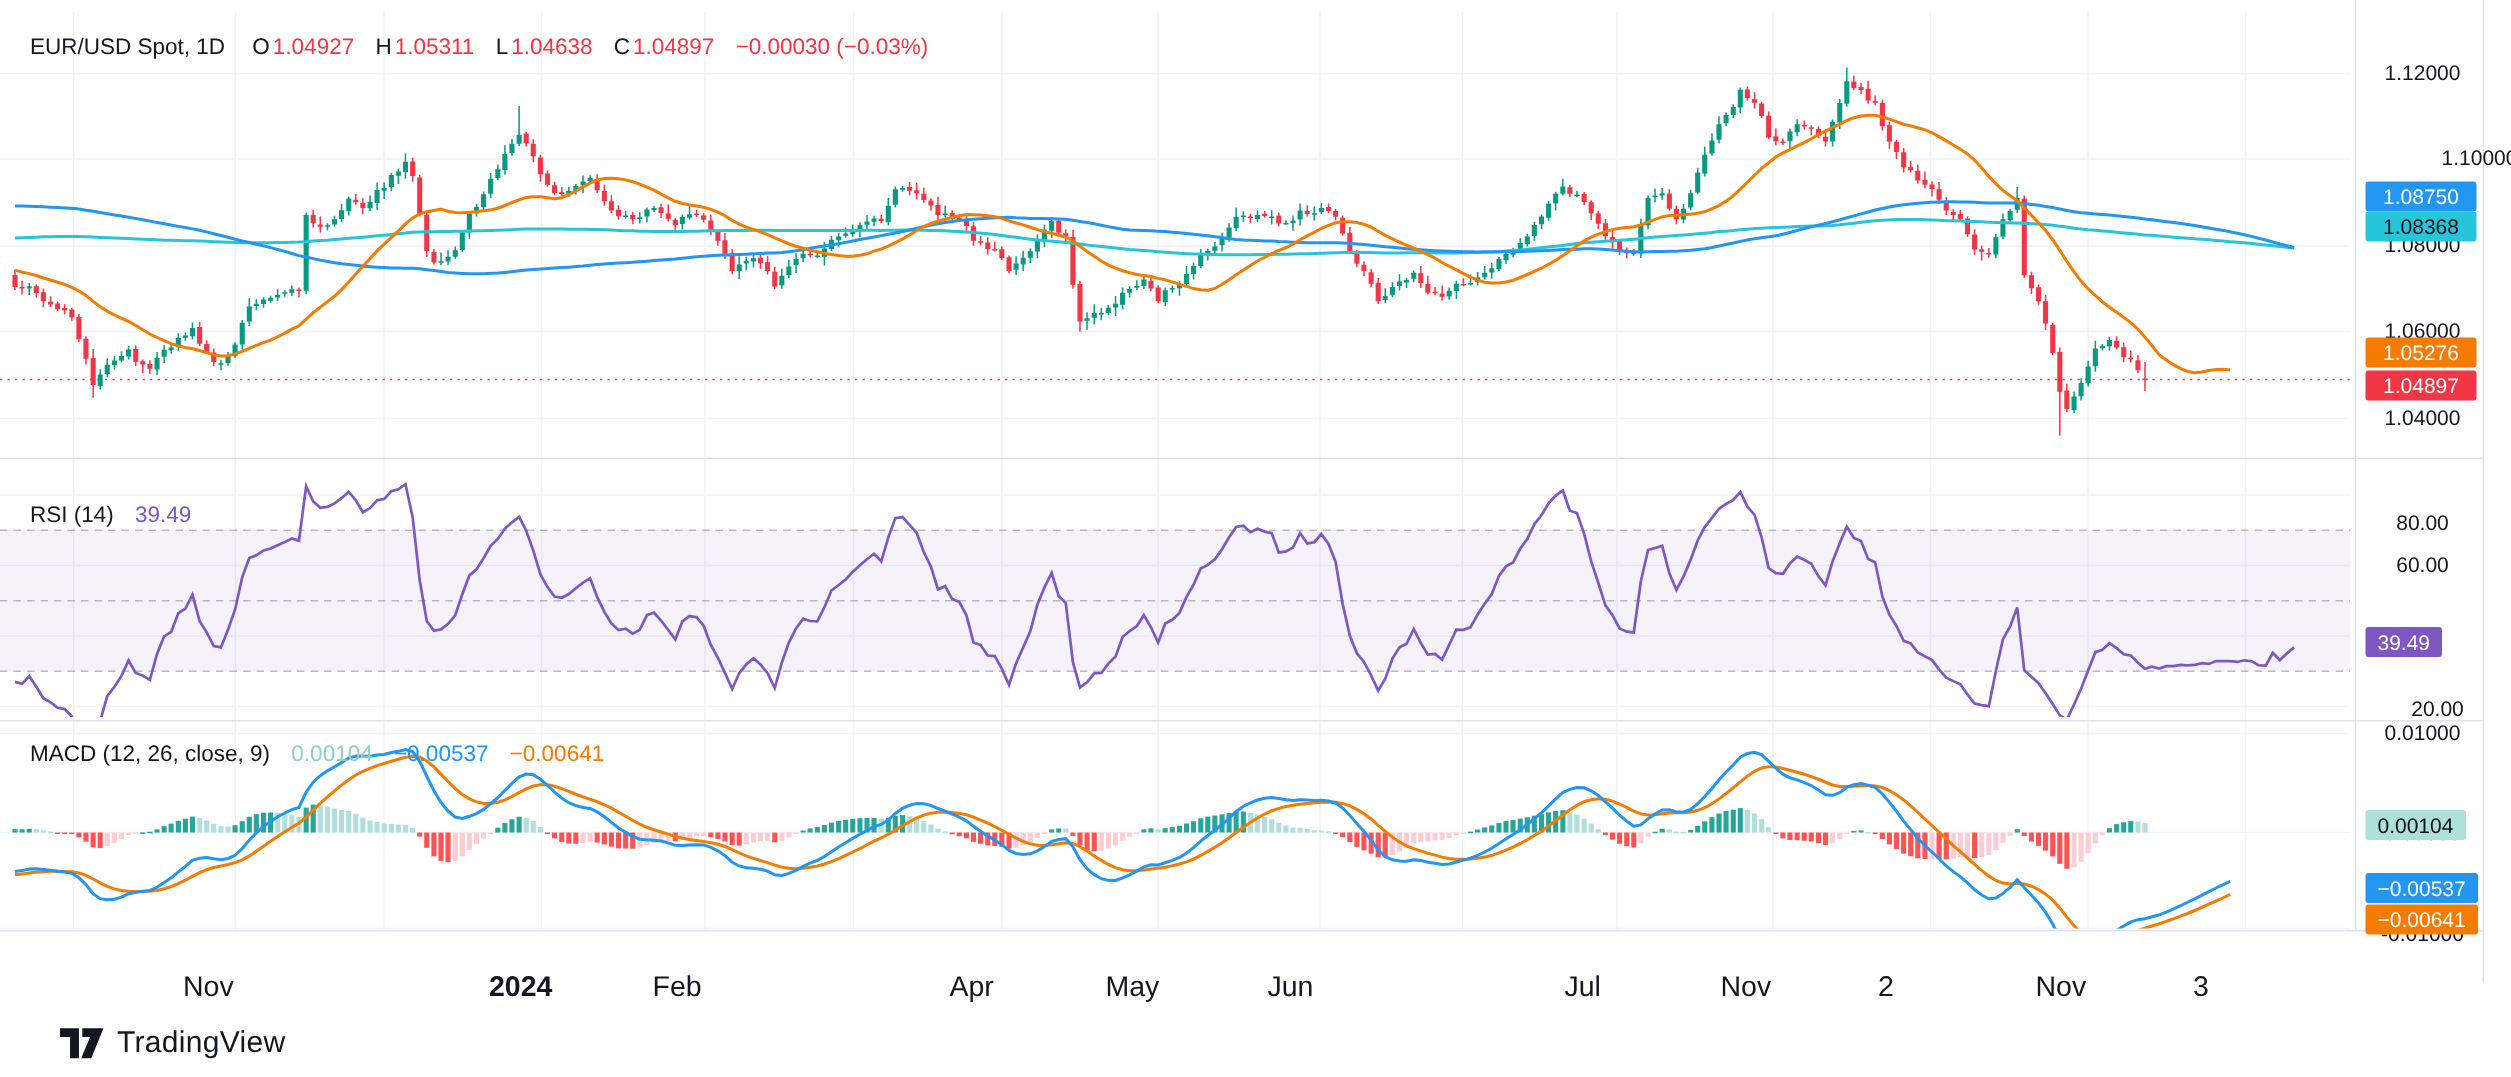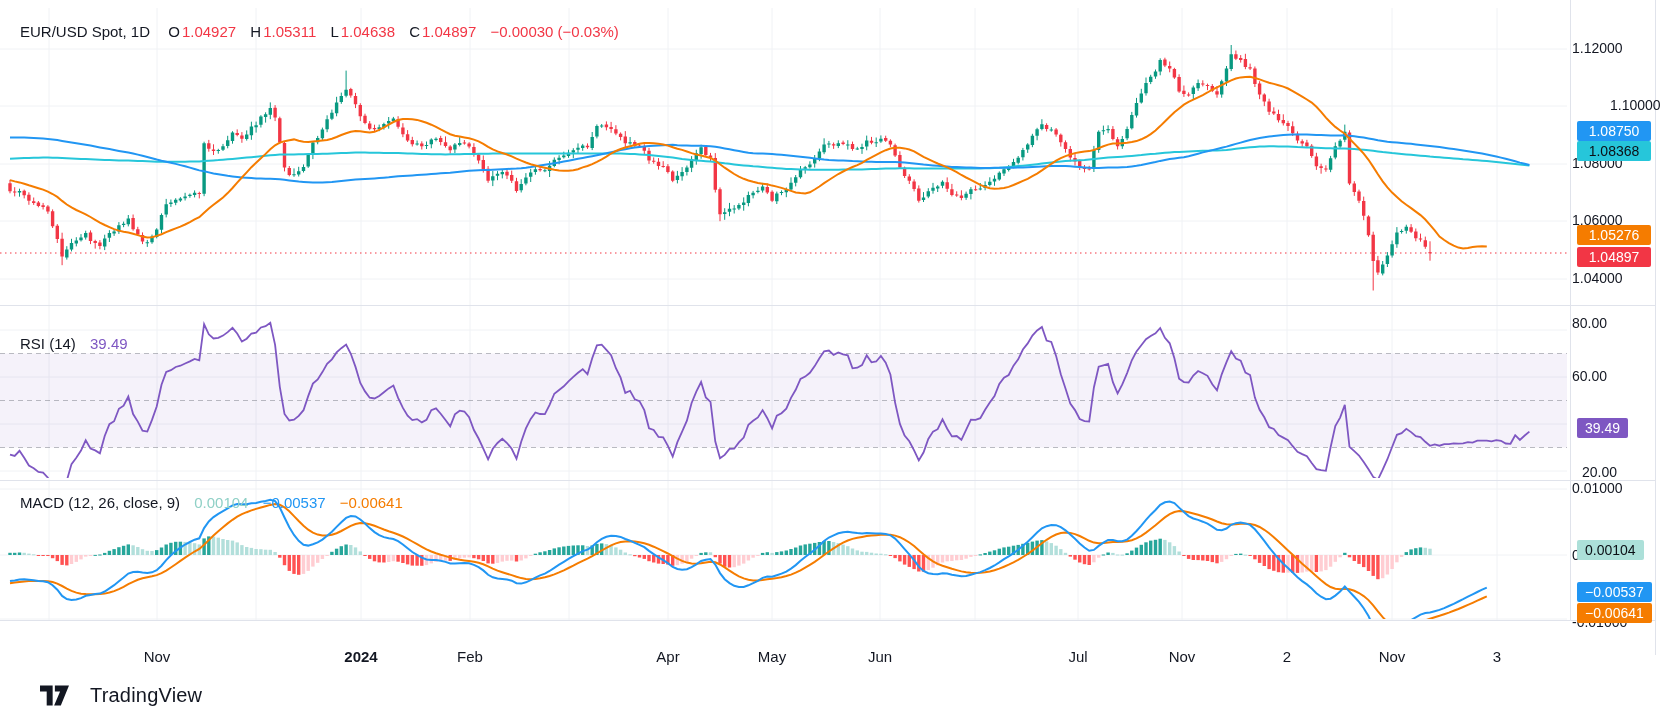--- a/index.html
+++ b/index.html
@@ -3,30 +3,30 @@
 <meta charset="utf-8">
 <style>
   html,body{margin:0;padding:0;background:#fff;}
   #stage{position:relative;width:1674px;height:718px;background:#fff;overflow:hidden;
          font-family:"Liberation Sans",sans-serif;color:#131722;}
   #chart-svg{position:absolute;left:0;top:0;}
   .legend{position:absolute;left:20px;font-size:15px;white-space:nowrap;z-index:5;}
   .legend .k{color:#131722;margin-left:10px;}
   .legend .v{margin-left:2px;}
   .legend .sym{margin-right:4px;}
-  .tick{position:absolute;left:1572px;width:86px;text-align:left;font-size:14px;color:#131722;z-index:3;}
+  .tick{position:absolute;left:1572px;width:86px;text-align:center;font-size:14px;color:#131722;z-index:3;}
   .badge{position:absolute;left:1577px;height:20px;line-height:20px;border-radius:2px;
          font-size:14px;text-align:center;z-index:4;}
   .badge.full{width:74px;}
   .badge.fit{padding:0 8px;}
-  .date-label{position:absolute;width:70px;text-align:center;font-size:15px;color:#131722;top:648px;z-index:3;}
+  .date-label{position:absolute;width:70px;text-align:left;font-size:19px;color:#131722;top:648px;z-index:3;}
   .date-label.bold{font-weight:bold;}
   #price-scale{position:absolute;left:1570px;top:0;width:104px;height:620px;z-index:2;}
   #time-scale{position:absolute;left:0;top:621px;width:1655px;height:58px;z-index:2;}
-  #logo{position:absolute;left:40px;top:684px;display:flex;align-items:center;z-index:5;gap:12px;}
+  #logo{position:absolute;left:40px;top:684px;display:flex;align-items:center;z-index:5;}
   #logo .brand{font-size:20px;margin-left:9px;color:#131722;letter-spacing:.2px;}
 </style>
 </head>
 <body>
 
 <div id="stage">
 
   <svg id="chart-svg" width="1674" height="718">
       <line x1="49" y1="8" x2="49" y2="620" stroke="#f0f2f5" stroke-width="1"></line>
       <line x1="157" y1="8" x2="157" y2="620" stroke="#f0f2f5" stroke-width="1"></line>
@@ -423,21 +423,21 @@
       <path d="M20,0 h19 l-11,27 h-9 l8,-19 h-7 z" fill="#131722"></path>
     </svg>
     <span class="brand">TradingView</span>
   </div>
 
 <div class="tick" style="top: 40px;">1.12000</div>
     <div class="tick" style="top: 97px; padding-left: 38px;">1.10000</div>
     <div class="tick" style="top: 155px;">1.08000</div>
     <div class="tick" style="top: 212px;">1.06000</div>
     <div class="tick" style="top: 270px;">1.04000</div>
-    <div class="tick" style="top: 315px;">80.00</div>
+    <div class="tick" style="top: 340px;">80.00</div>
     <div class="tick" style="top: 368px;">60.00</div>
     <div class="tick" style="top: 464px; padding-left: 10px;">20.00</div>
     <div class="tick" style="top: 480px;">0.01000</div>
     <div class="tick" style="top: 547px;">0.00000</div>
     <div class="tick" style="top: 614px;">-0.01000</div>
     <div class="badge full" style="top: 121px; background: rgb(33, 150, 243); color: rgb(255, 255, 255);">1.08750</div>
     <div class="badge full" style="top: 141px; background: rgb(38, 198, 218); color: rgb(12, 16, 22);">1.08368</div>
     <div class="badge full" style="top: 225px; background: rgb(245, 124, 0); color: rgb(255, 255, 255);">1.05276</div>
     <div class="badge full" style="top: 247px; background: rgb(242, 54, 69); color: rgb(255, 255, 255);">1.04897</div>
     <div class="badge fit" style="top: 418px; background: rgb(126, 87, 194); color: rgb(255, 255, 255);">39.49</div>

